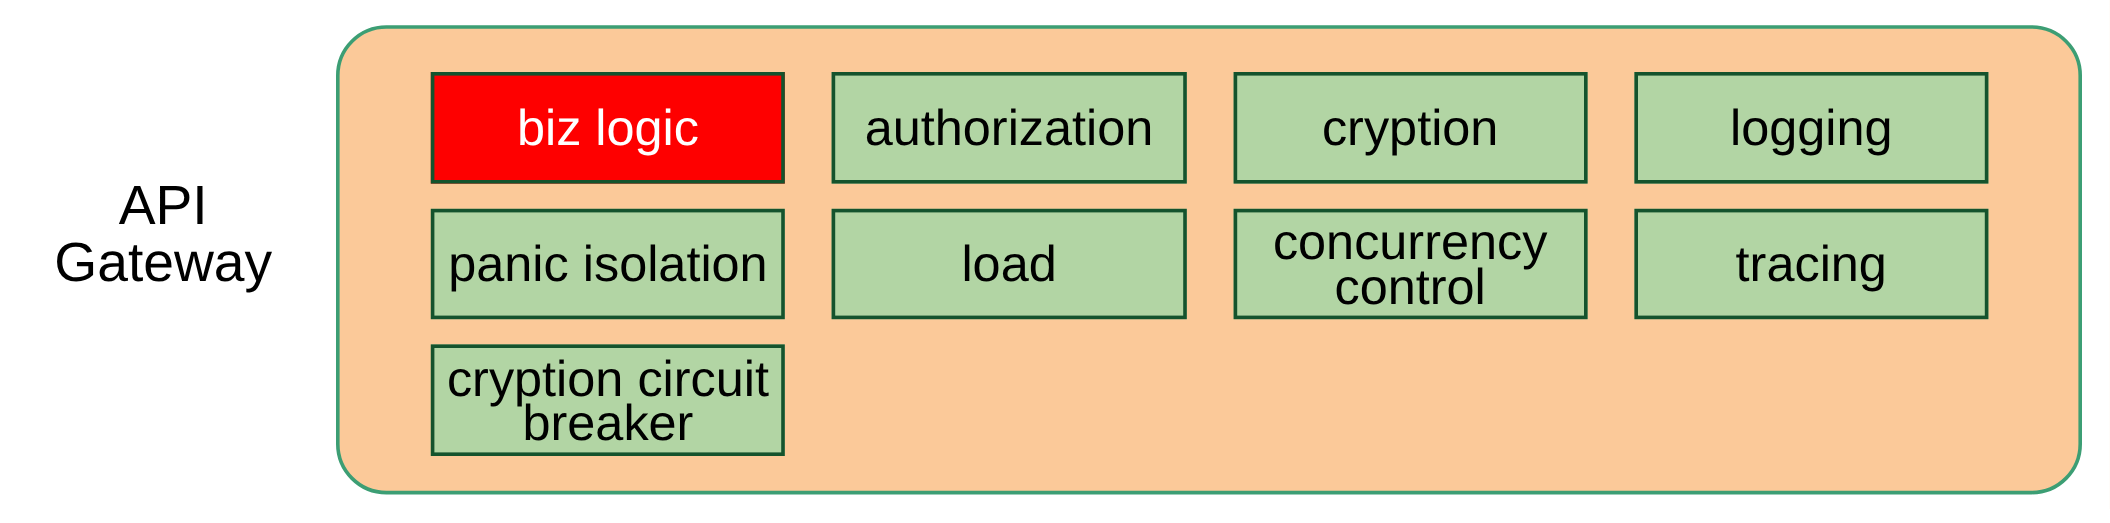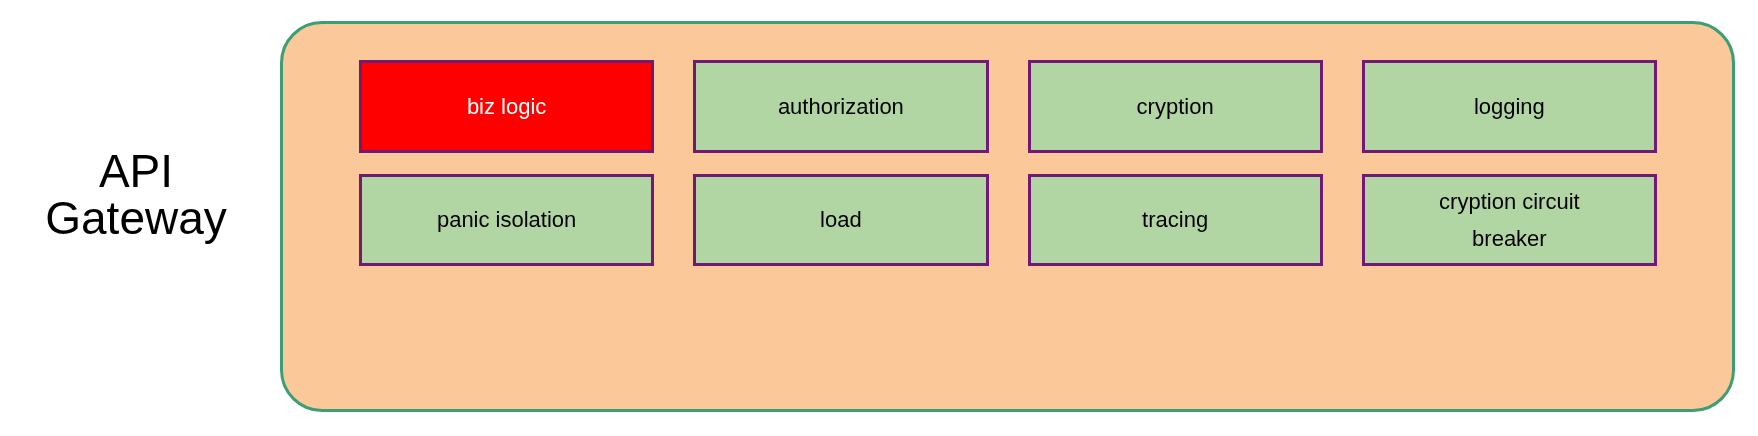--- a/index.html
+++ b/index.html
@@ -59,29 +59,29 @@
     display: grid;
     grid-template-columns: repeat(4, 1fr);
     grid-template-rows: repeat(3, 1fr);
     column-gap: 39px;
     row-gap: 21px;
   }
 
   .feature-box {
     box-sizing: border-box;
     background: #b2d5a4;
-    border: 3px solid #701a75;
+    border: 3px solid #14532d;
     display: flex;
     align-items: center;
     justify-content: center;
     text-align: center;
-    font-size: 22px;
+    font-size: 42px;
     line-height: 37px;
     color: #000000;
-    padding: 2px 24px;
+    padding: 2px 6px;
     white-space: pre-line;
   }
 
   .feature-box.highlight {
     background: #fe0000;
     color: #ffffff;
   }
 </style>
 </head>
 <body>
@@ -101,20 +101,22 @@
 
       <div class="feature-box">cryption</div>
 
       <div class="feature-box">logging</div>
 
       <div class="feature-box">panic isolation</div>
 
 
       <div class="feature-box">load</div>
 
+      <div class="feature-box">concurrency
+control</div>
 
       <div class="feature-box">tracing</div>
 
 
       <div class="feature-box">cryption circuit
 breaker</div>
 
 
     </div>
   </div>

